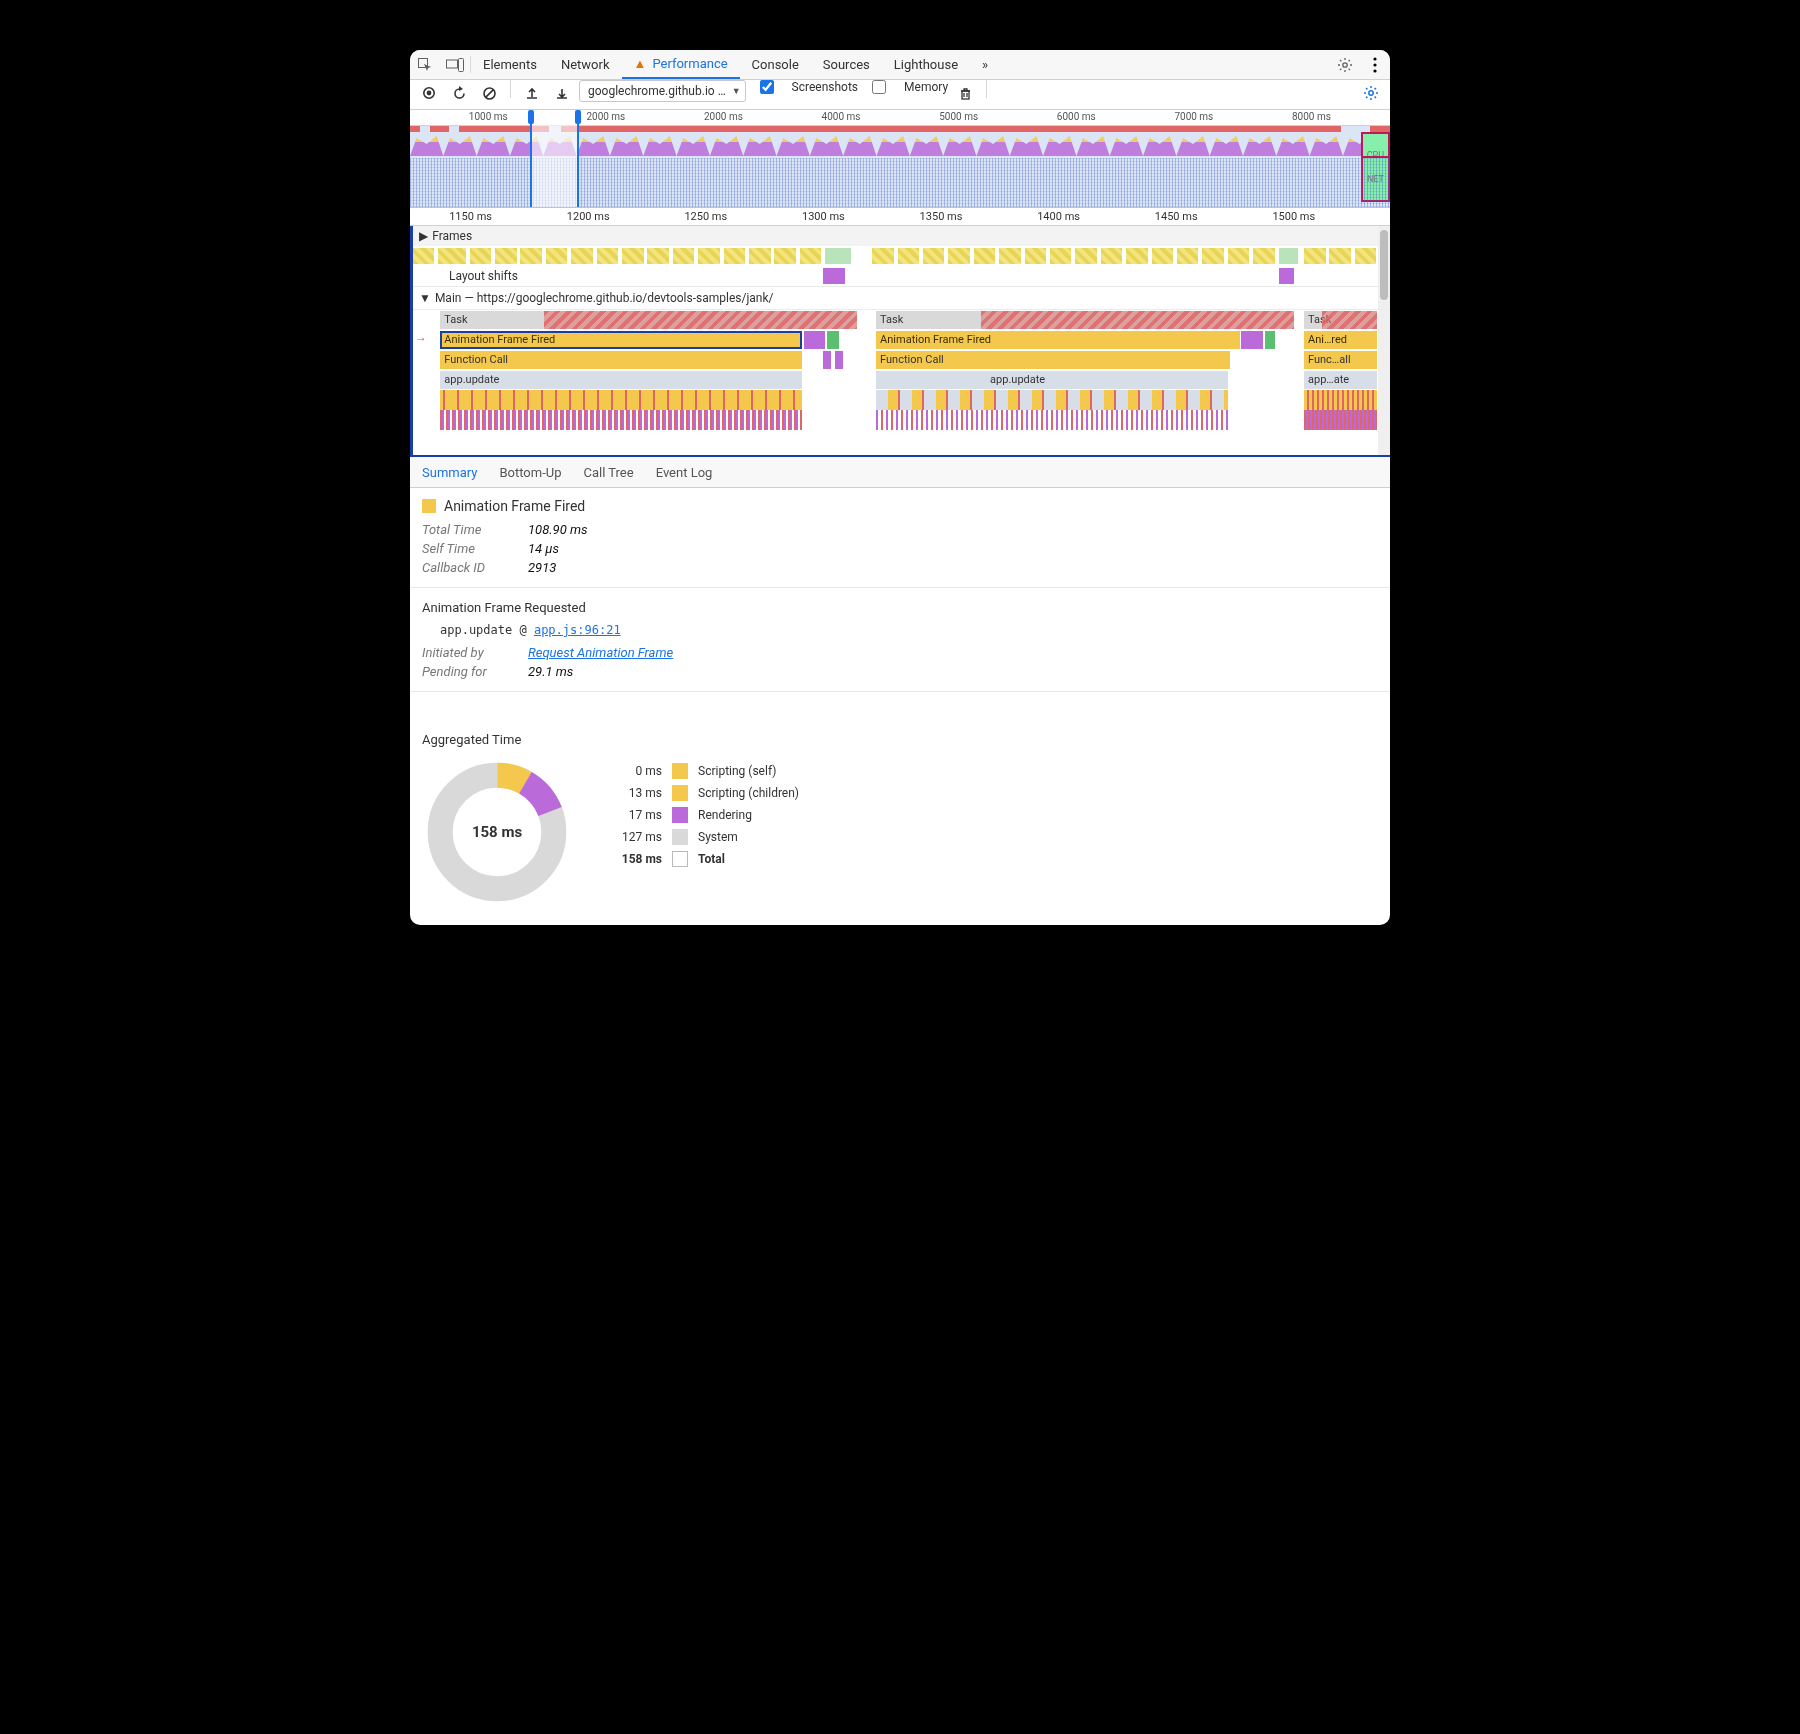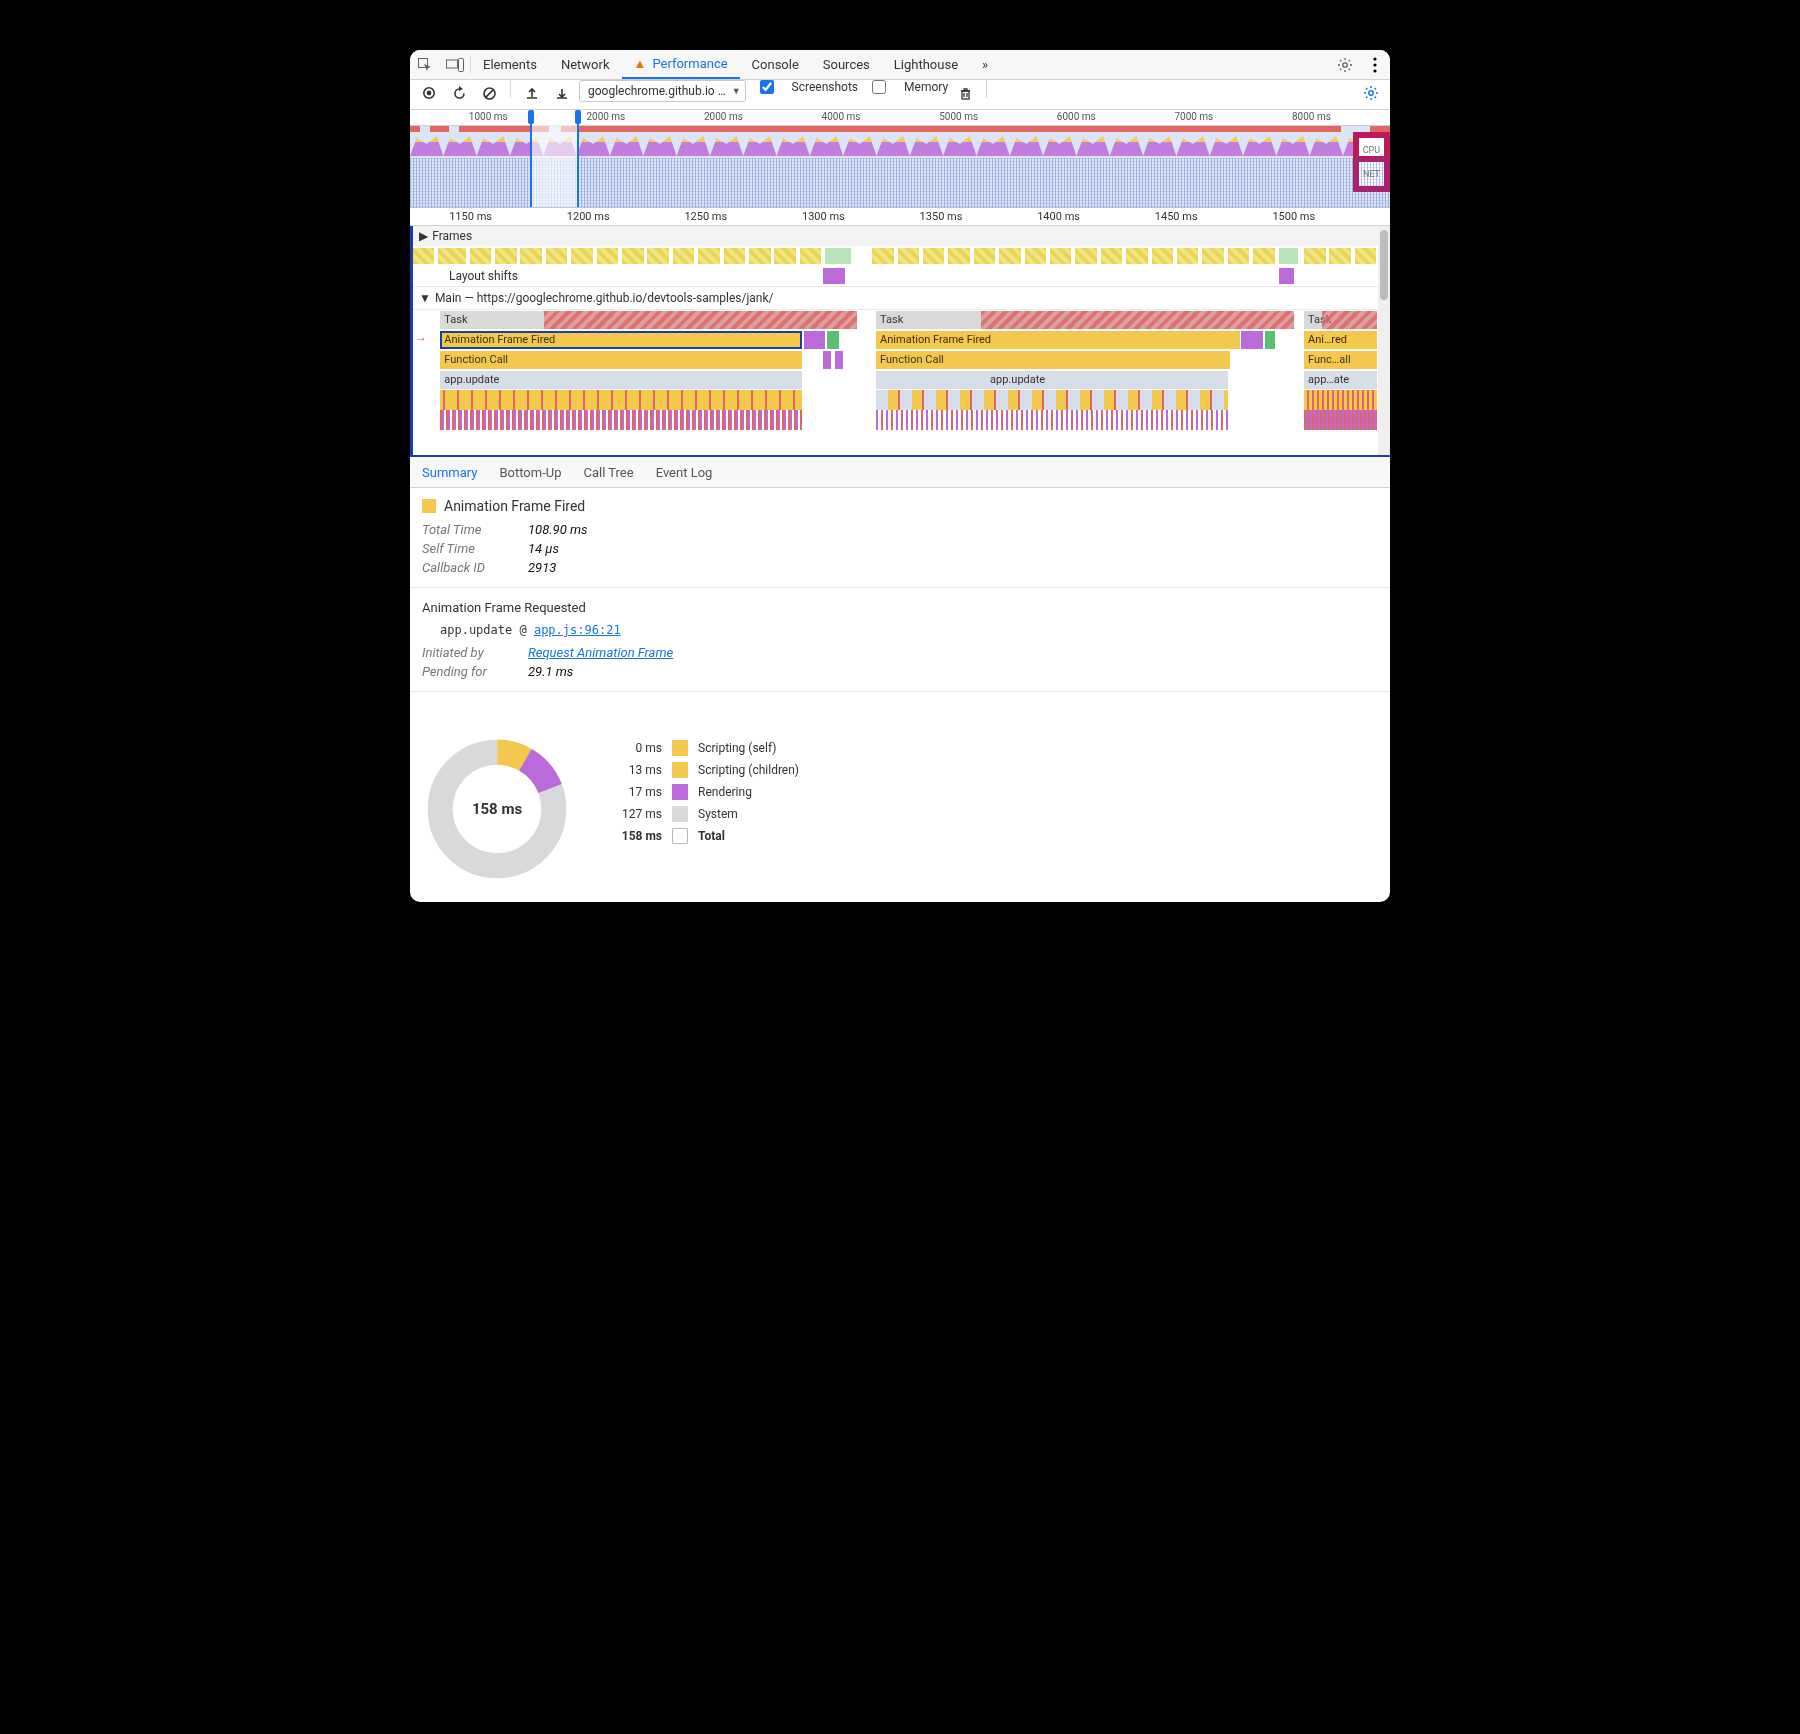--- a/index.html
+++ b/index.html
@@ -67,22 +67,22 @@
     background:#dbe5f5;
     overflow:hidden;
   }
   .ov-ruler { height:16px; background:#fff; position:relative; font-size:10px; color:#555; border-bottom:1px solid #d0d0d0;}
   .ov-ruler span{ position:absolute; top:1px;}
   .ov-redbar { position:absolute; top:16px; left:0; right:0; height:6px; background:#e06666; z-index:1;}
   .ov-redbar .gap{position:absolute; top:0; height:6px; background:#dbe5f5;}
   .ov-cpu { position:absolute; top:22px; left:0; right:0; height:24px; overflow:hidden;}
   .ov-cpu .hump{ position:absolute; bottom:0; height:20px; width:3.4%; background:linear-gradient(#f2c94c 30%, #bb6bd9 30%); clip-path: polygon(0 100%, 20% 10%, 50% 40%, 80% 0, 100% 100%); opacity:0.85;}
   .ov-label-cpu, .ov-label-net{
-    position:absolute; right:0; font-size:9px; background:#ffffff; color:#777; padding:7px 4px;
-    border:6px solid #be185d;
+    position:absolute; right:0; font-size:9px; background:#86efac; color:#777; padding:16px 4px;
+    border:2px solid #be185d;
   }
   .ov-label-cpu{ top:22px;} .ov-label-net{ top:46px;}
   .ov-net { position:absolute; top:48px; left:0; right:0; bottom:0;
     background: repeating-linear-gradient(90deg, rgba(60,90,200,.35) 0 1px, transparent 1px 3px),
                 repeating-linear-gradient(0deg, rgba(60,90,200,.15) 0 1px, transparent 1px 3px);
   }
   .ov-sel { position:absolute; top:0; bottom:0; background:rgba(255,255,255,0.6); border-left:2px solid #1a73e8; border-right:2px solid #1a73e8; z-index:2;}
   .ov-sel .handle{ position:absolute; top:0; width:6px; height:14px; background:#1a73e8; border-radius:2px;}
   .ov-sel .handle.l{left:-4px;} .ov-sel .handle.r{right:-4px;}
   
@@ -476,20 +476,21 @@
         <a href="#" class="link">Request Animation Frame</a>
       </div>
     <div class="kv">
         <span class="k">Pending for</span>
         <span class="v">29.1 ms</span>
       </div>
     <div class="divider"></div>
   </div>
 
   <div class="agg">
+    <div class="subhead">Aggregated Time</div>
     <div class="agg-row">
       <div class="donut">
         <svg viewBox="0 0 42 42">
 
           <circle cx="21" cy="21" r="15.915" fill="none" stroke="#d9d9d9" stroke-width="7"></circle>
 
           <circle cx="21" cy="21" r="15.915" fill="none" stroke="#f4c84d" stroke-width="7" stroke-dasharray="8.2 91.8" stroke-dashoffset="25"></circle>
 
           <circle cx="21" cy="21" r="15.915" fill="none" stroke="#bb6bd9" stroke-width="7" stroke-dasharray="10.8 89.2" stroke-dashoffset="16.8"></circle>
         </svg>

